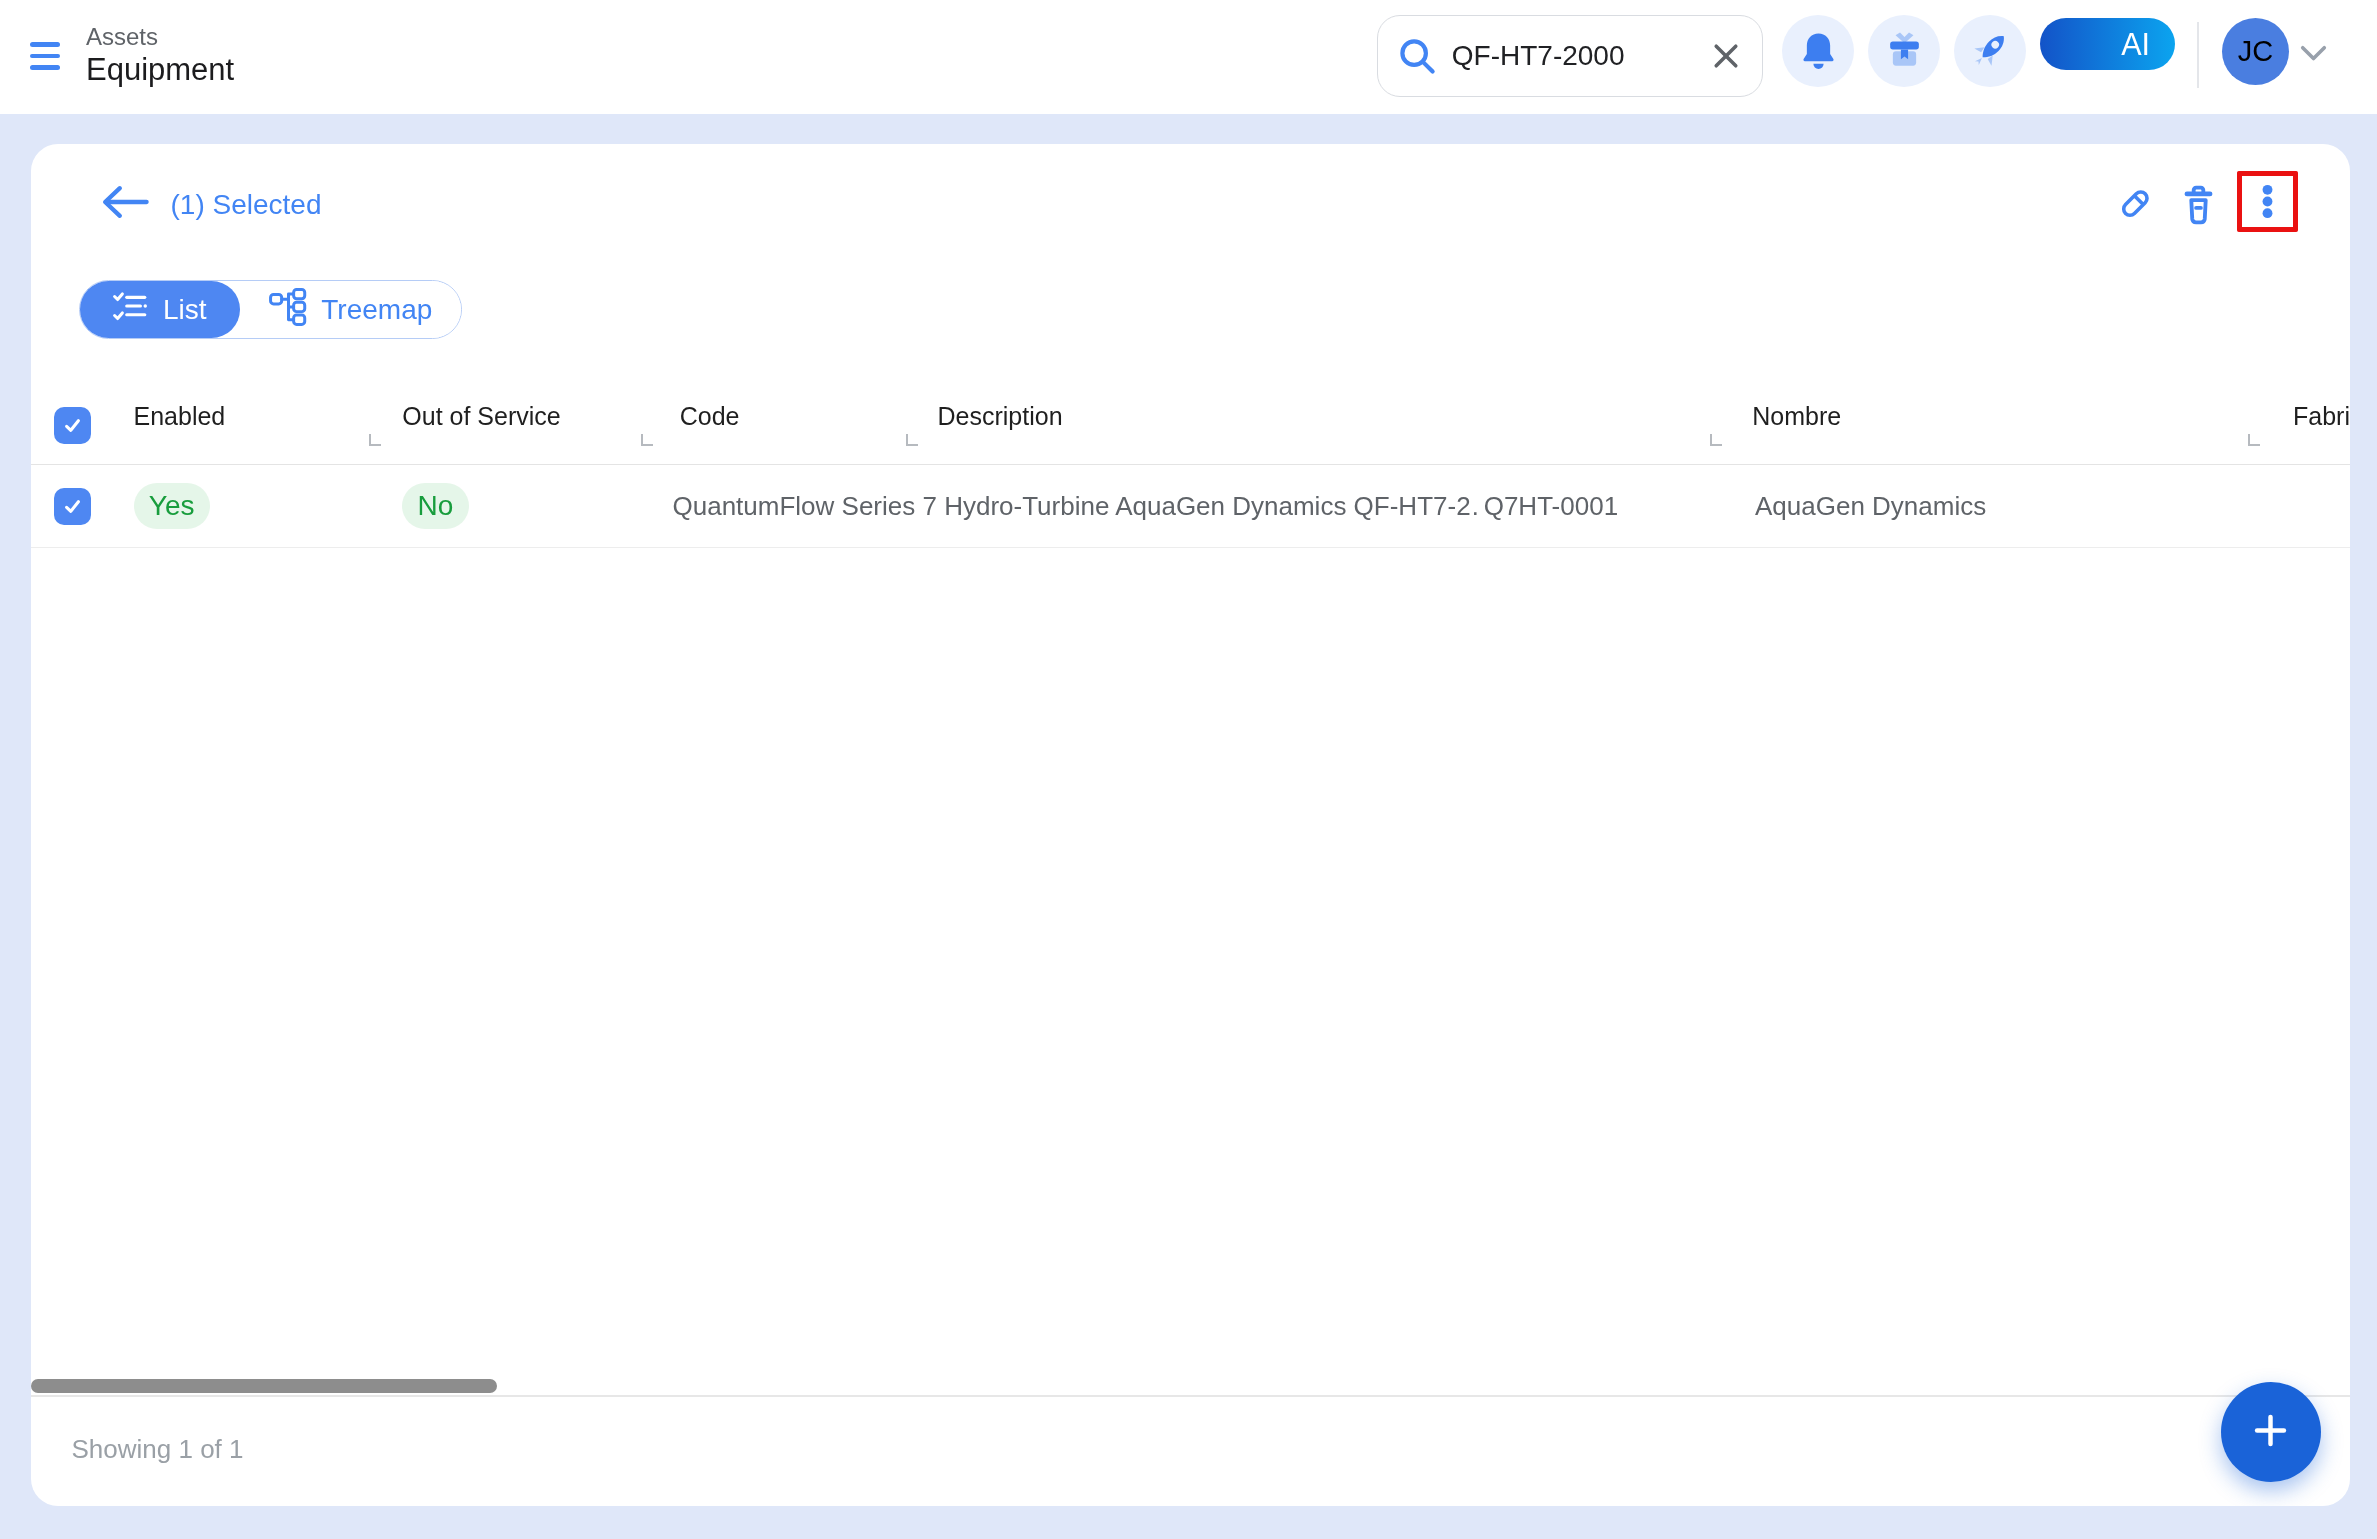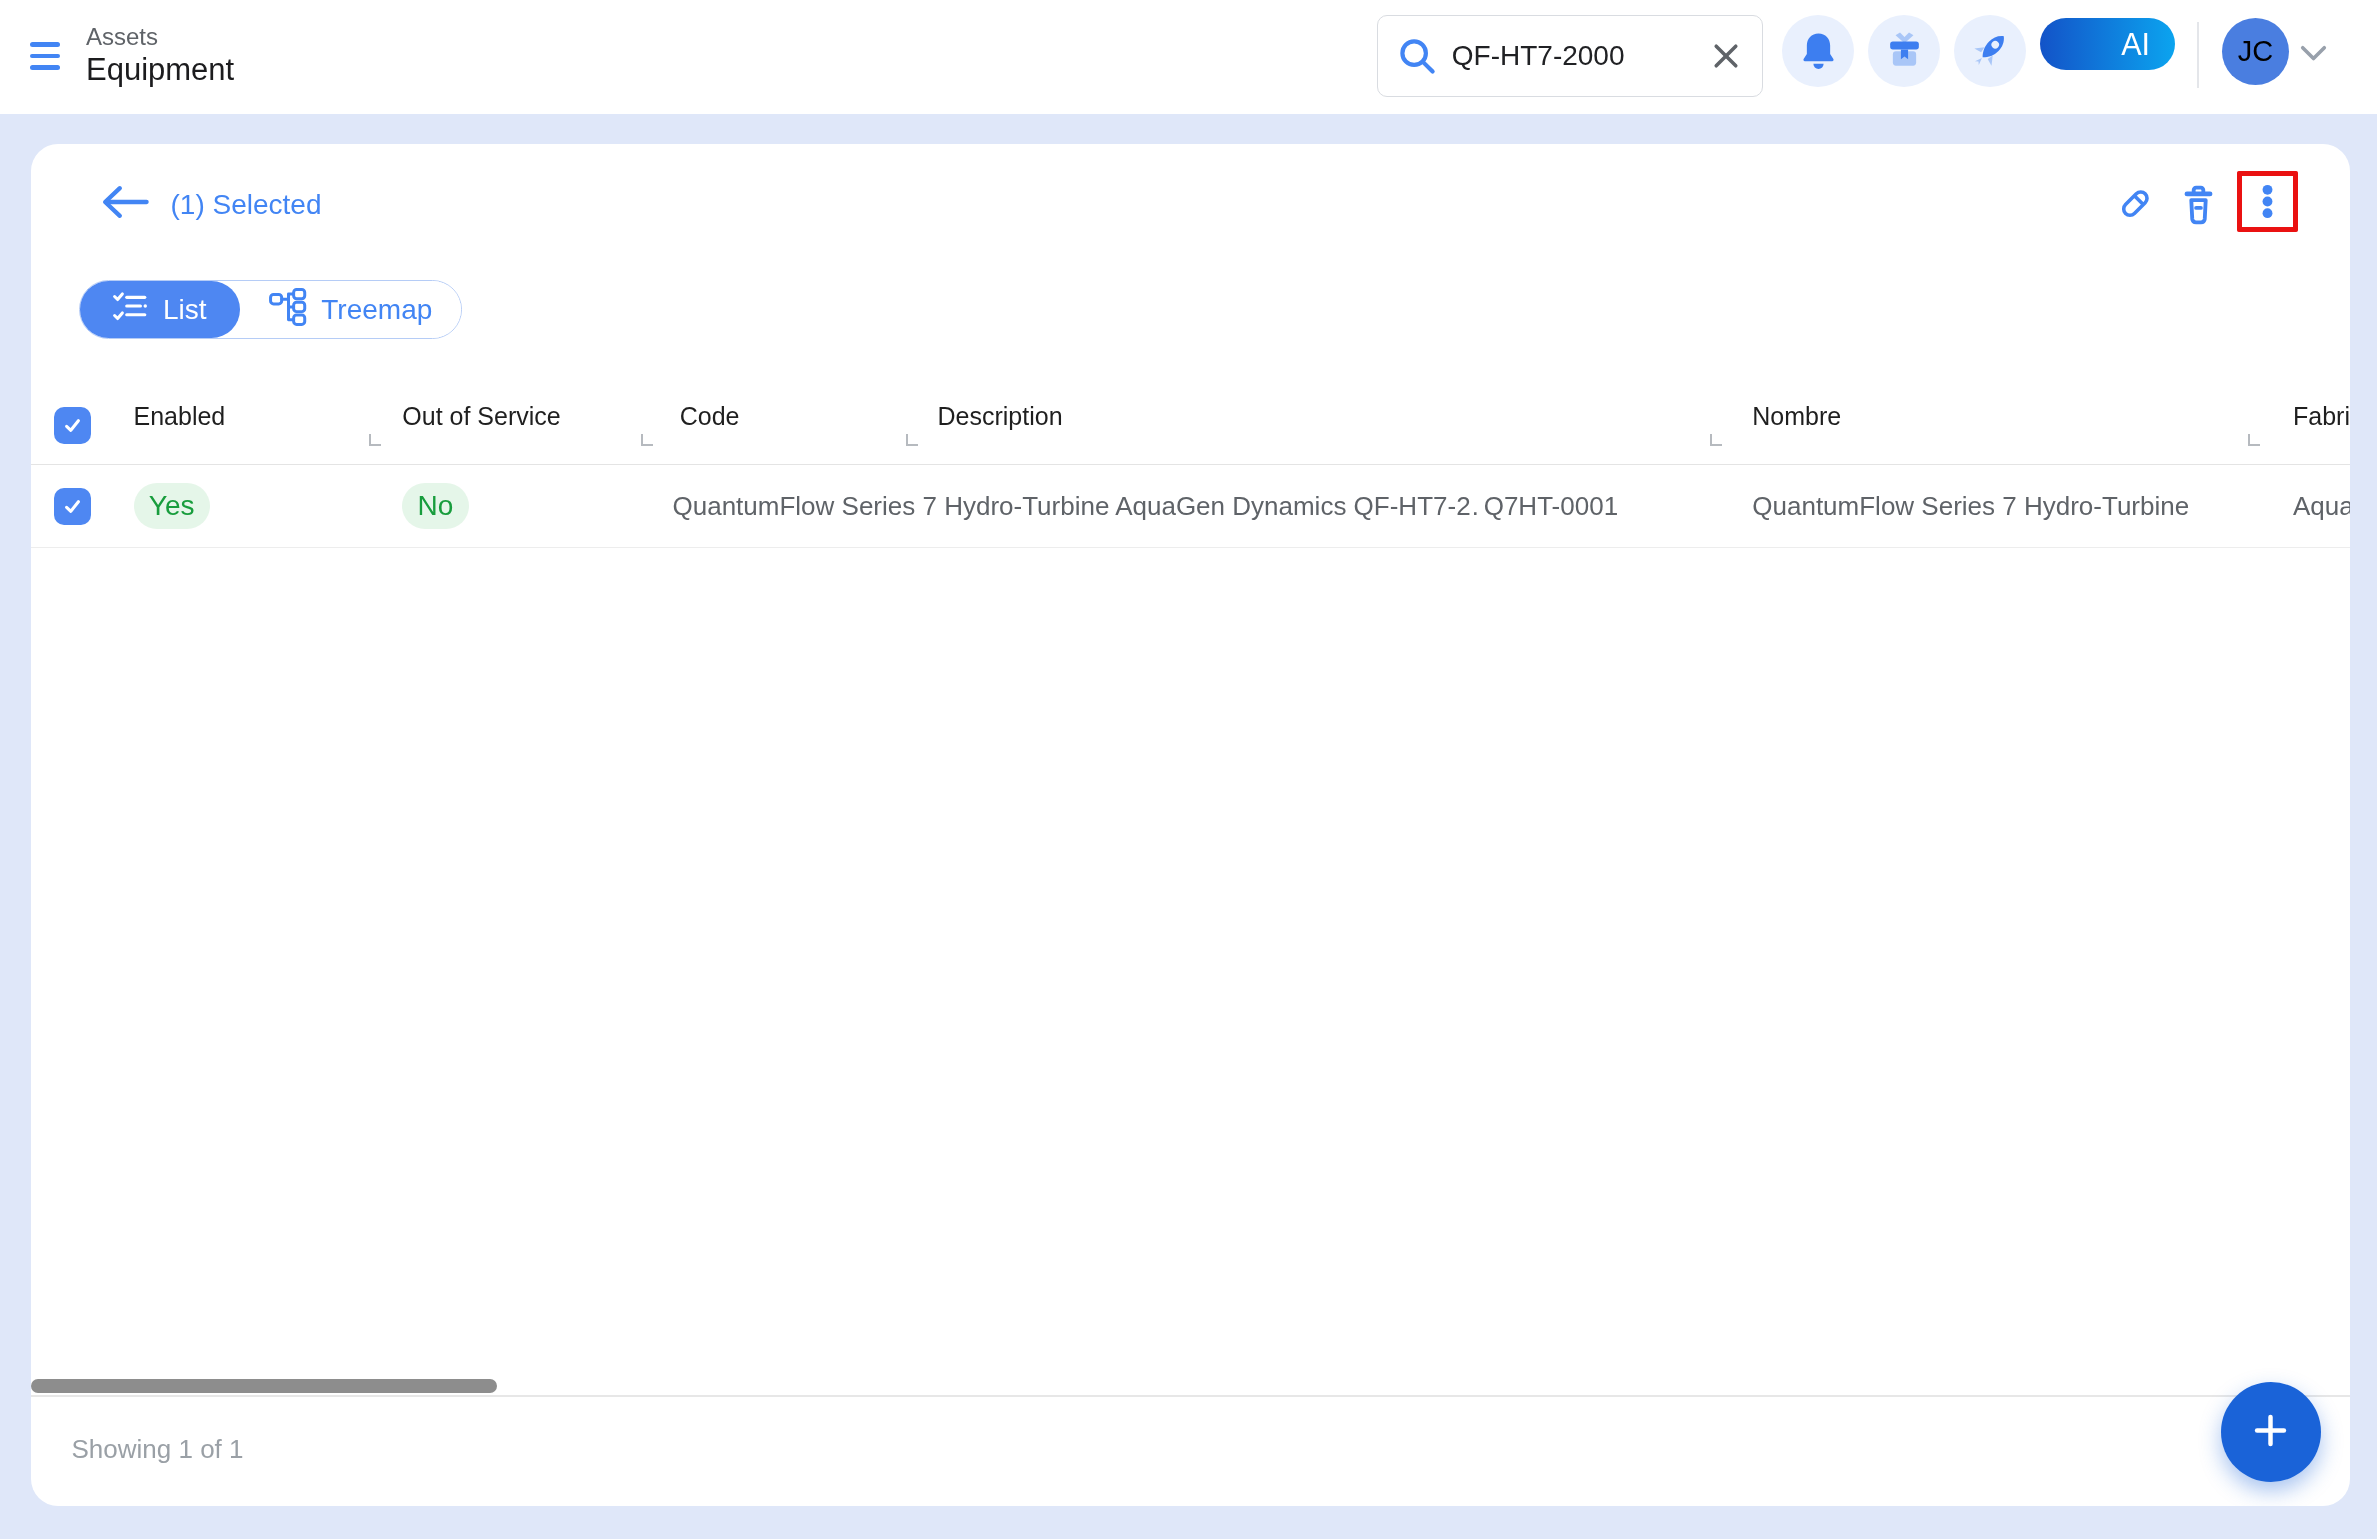--- a/index.html
+++ b/index.html
@@ -12,21 +12,21 @@
     color:#202124;
   }
   
   .topbar { position:absolute; left:0; top:0; width:2377px; height:114px; background:#ffffff; }
   .hamburger { position:absolute; left:30px; top:42px; width:30px; height:28px; cursor:pointer; }
   .hamburger i { display:block; height:4.5px; border-radius:2.7px; background:#4285f4; margin-bottom:7.2px; }
   .titleblock { position:absolute; left:86px; top:21.5px; }
   .breadcrumb { font-size:24px; line-height:29px; color:#5f6368; }
   .page-title { font-size:31px; line-height:38px; color:#1c1c1e; font-weight:500; }
   .searchbox { position:absolute; left:1377px; top:15.3px; width:386px; height:82px;
-    border:1.8px solid #d9dce1; border-radius:10px; display:flex; align-items:center; background:#fff; }
+    border:1.8px solid #d9dce1; border-radius:23px; display:flex; align-items:center; background:#fff; }
   .searchbox .mag { margin-left:16px; flex:0 0 auto; display:flex; }
   .searchbox input { border:none; outline:none; margin-left:10.8px; width:233px;
     font-family:"Liberation Sans", sans-serif; font-size:28px; color:#202124; background:transparent; }
   .searchbox .clear { margin-left:auto; margin-right:20px; display:flex; cursor:pointer; }
   .circle-btn { position:absolute; top:15.3px; width:72px; height:72px; border-radius:50%;
     background:#e9f0fd; display:flex; align-items:center; justify-content:center; cursor:pointer; }
   .cb-bell { left:1782px; } .cb-gift { left:1868px; } .cb-rocket { left:1954px; }
   .ai-pill { position:absolute; left:2040px; top:18px; width:135px; height:52px; border-radius:34px;
     background:linear-gradient(90deg,#1353c8,#0ba4ef); display:flex; align-items:center; justify-content:flex-end;
     padding-right:25px; color:#fff; font-size:30.5px; cursor:pointer; }
@@ -269,21 +269,20 @@
         </span>
       </div>
       <div class="dcell c2">
         <span class="badge">Yes</span>
       </div>
       <div class="dcell c3">
         <span class="badge">No</span>
       </div>
       <div class="dcell c4">QuantumFlow Series 7 Hydro-Turbine AquaGen Dynamics QF-HT7-2…</div>
       <div class="dcell c5">Q7HT-0001</div>
-      <div class="dcell c6">QuantumFlow Series 7 Hydro-Turbine</div>
       <div class="dcell c7">AquaGen Dynamics</div>
     </div>
   </div>
 
   <div class="hscroll-thumb"></div>
   <div class="footer-divider"></div>
   <div class="showing">Showing 1 of 1</div>
 
   <div class="fab">
     <span>

